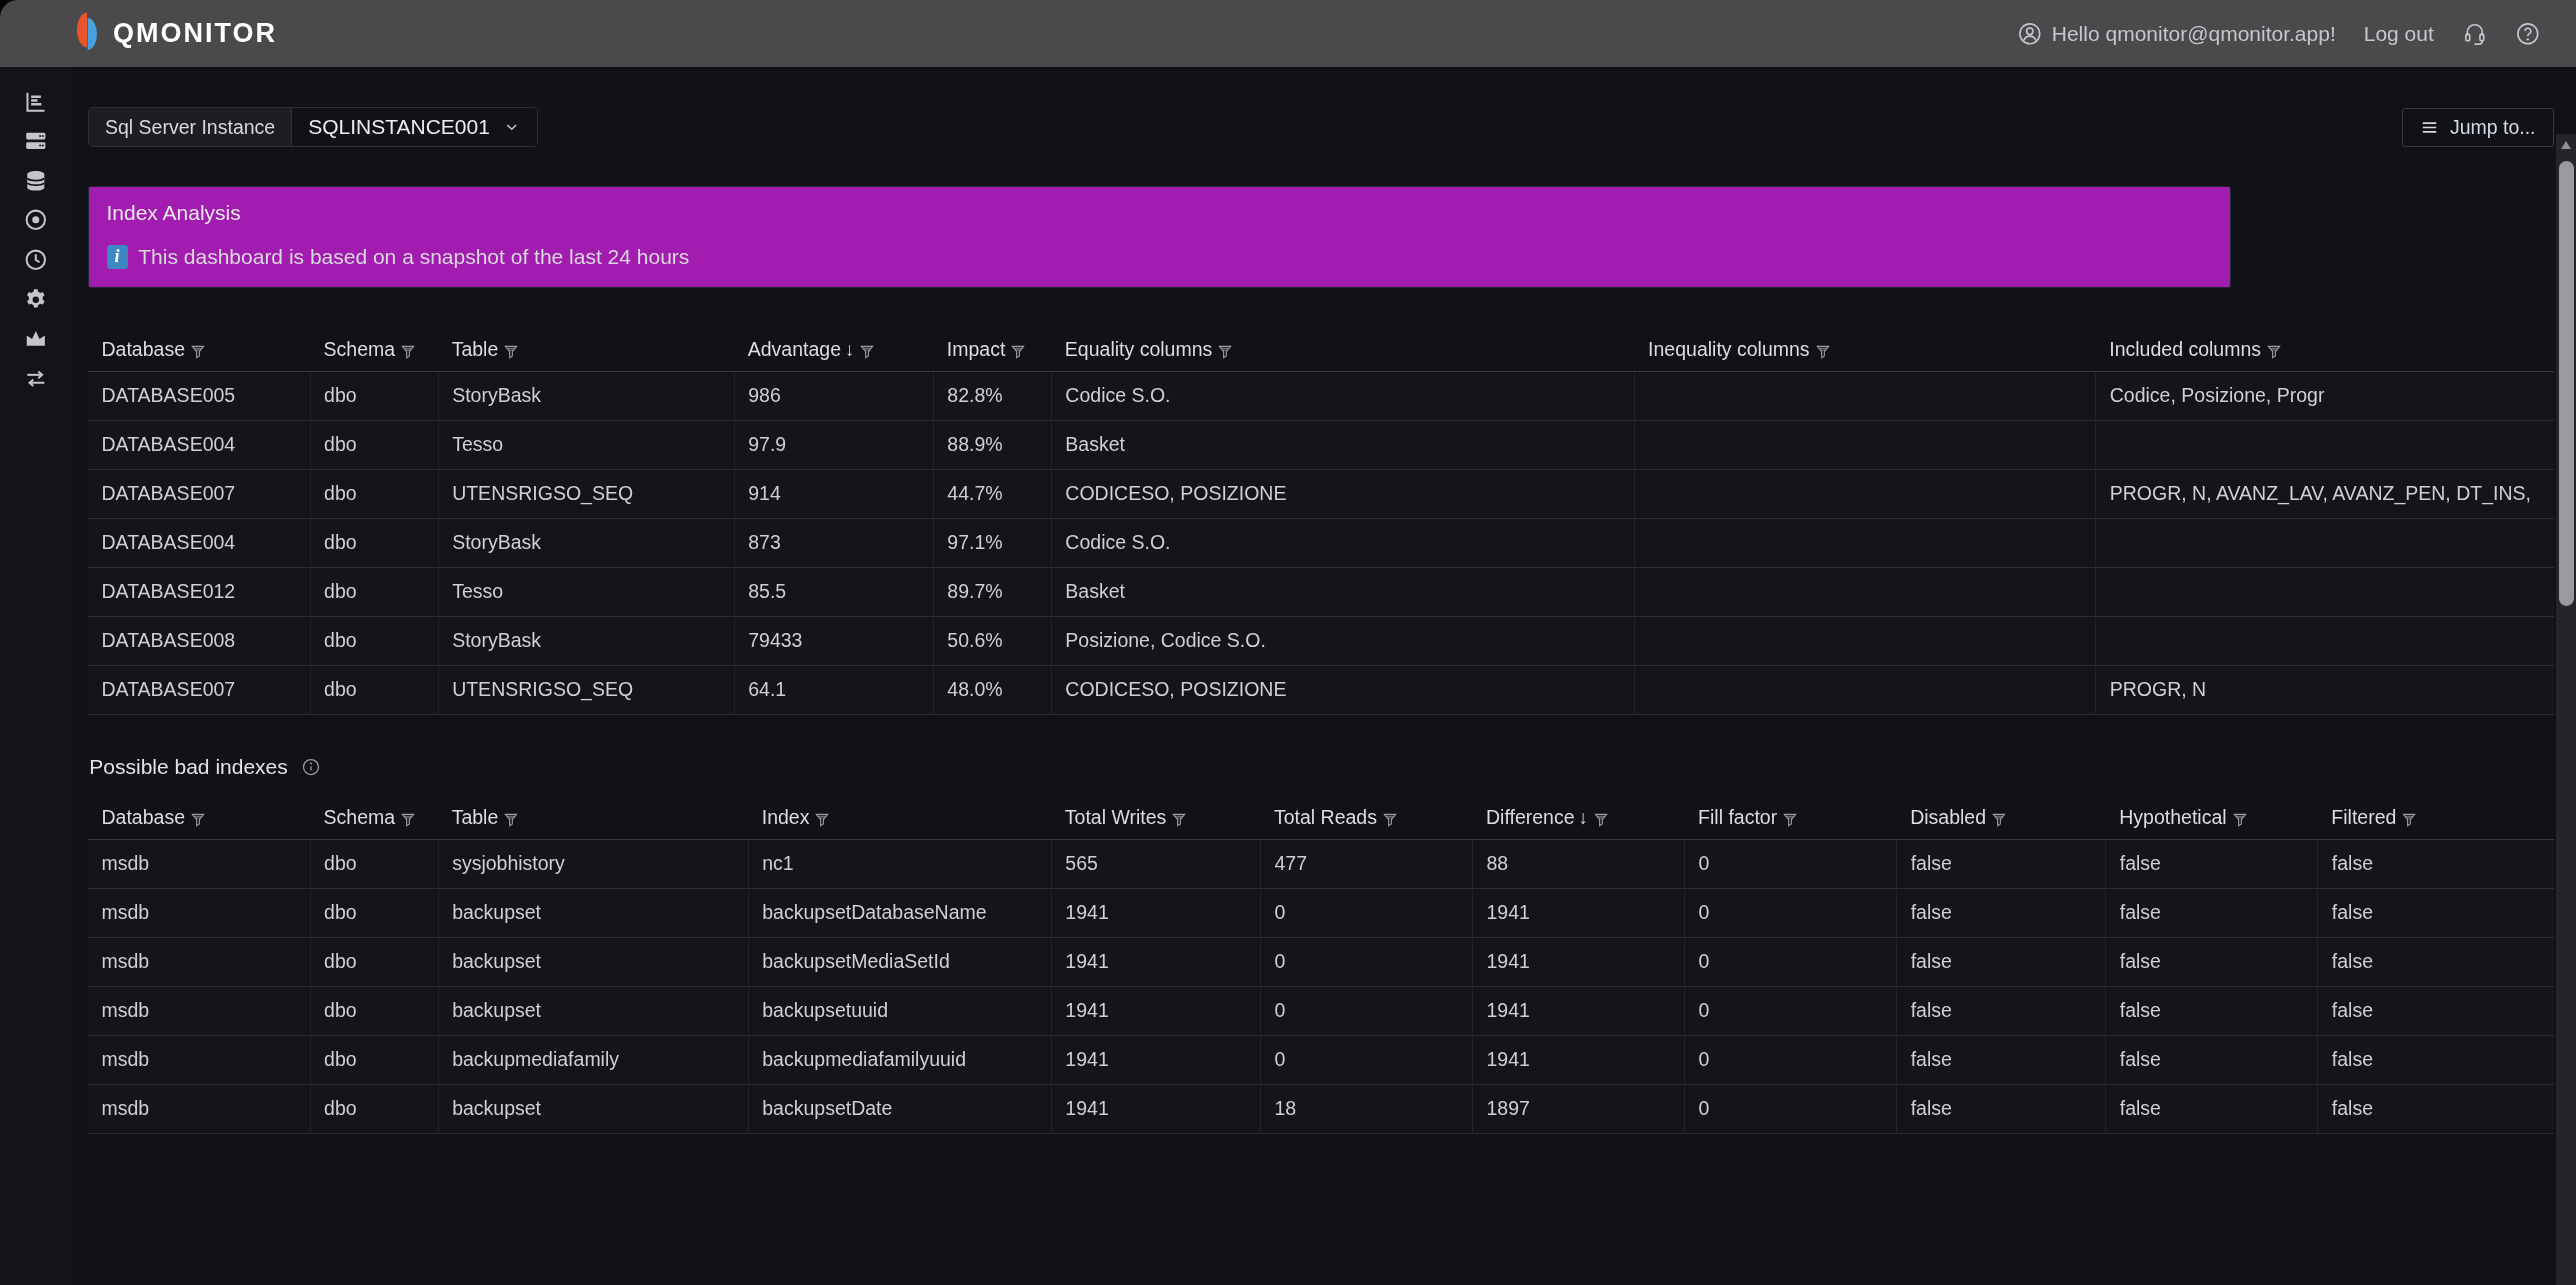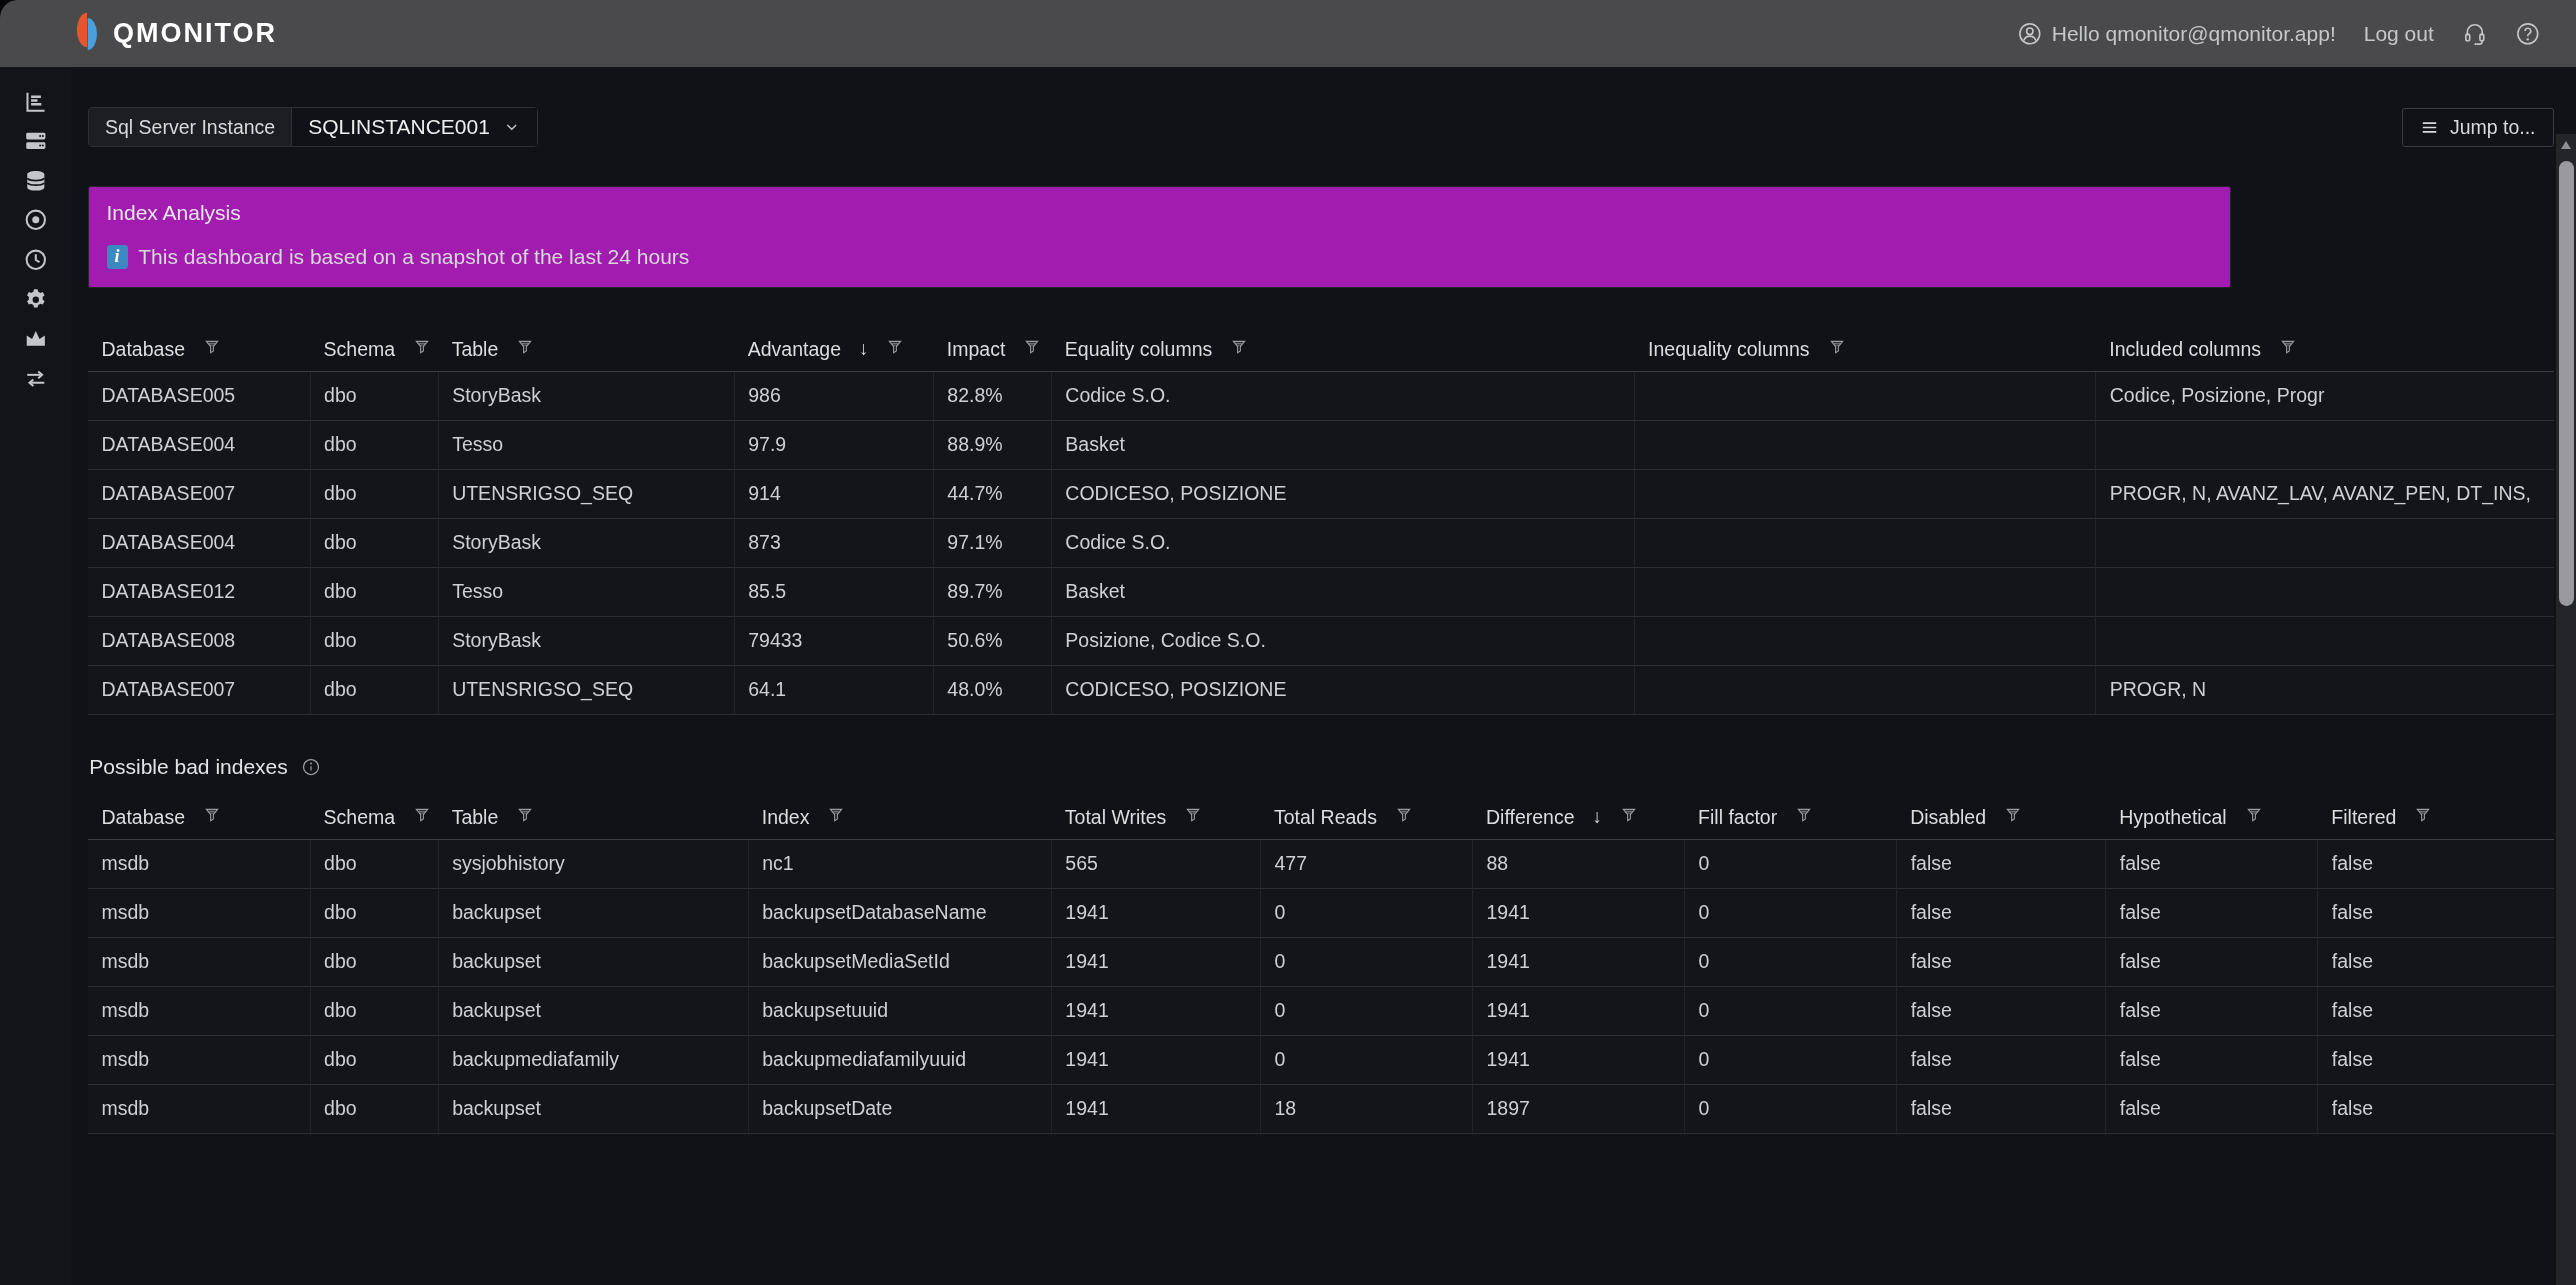--- a/index.html
+++ b/index.html
@@ -59,21 +59,21 @@
 
   
   .section { margin-top:40px; width:2466px; }
   .section-title { font-size:21px; color:#e2e3e7; display:flex; align-items:center; gap:13.5px;
                    height:24px; margin-left:1.3px; }
   table.tbl { margin-top:17.5px; border-collapse:collapse; table-layout:fixed; width:2466px;
               background:#13151a; }
   .tbl th { text-align:left; font-weight:500; font-size:19.5px; color:#dcdde1;
             height:43px; padding:0 5.4px 0 13.5px; background:#111217; overflow:hidden;
             border-bottom:0.7px solid #3a3c42; white-space:nowrap; cursor:pointer; }
-  .th-inner { display:flex; align-items:flex-start; gap:18px; }
+  .th-inner { display:flex; align-items:flex-end; gap:4px; }
   .sort-arrow { font-size:19px; color:#d8d9dd; }
   .tbl td { height:49px; font-size:19.5px; color:#cfd0d5; padding:0 6.7px 0 13.5px;
             border-top:0.7px solid #2e2f35; border-right:0.7px solid #232429;
             white-space:nowrap; overflow:hidden; }
   .tbl td:last-child { border-right:none; }
   .tbl tbody tr:first-child td { border-top:none; }
   .tbl tbody tr:last-child td { border-bottom:0.7px solid #2e2f35; }
 </style>
 </head>
 <body>

